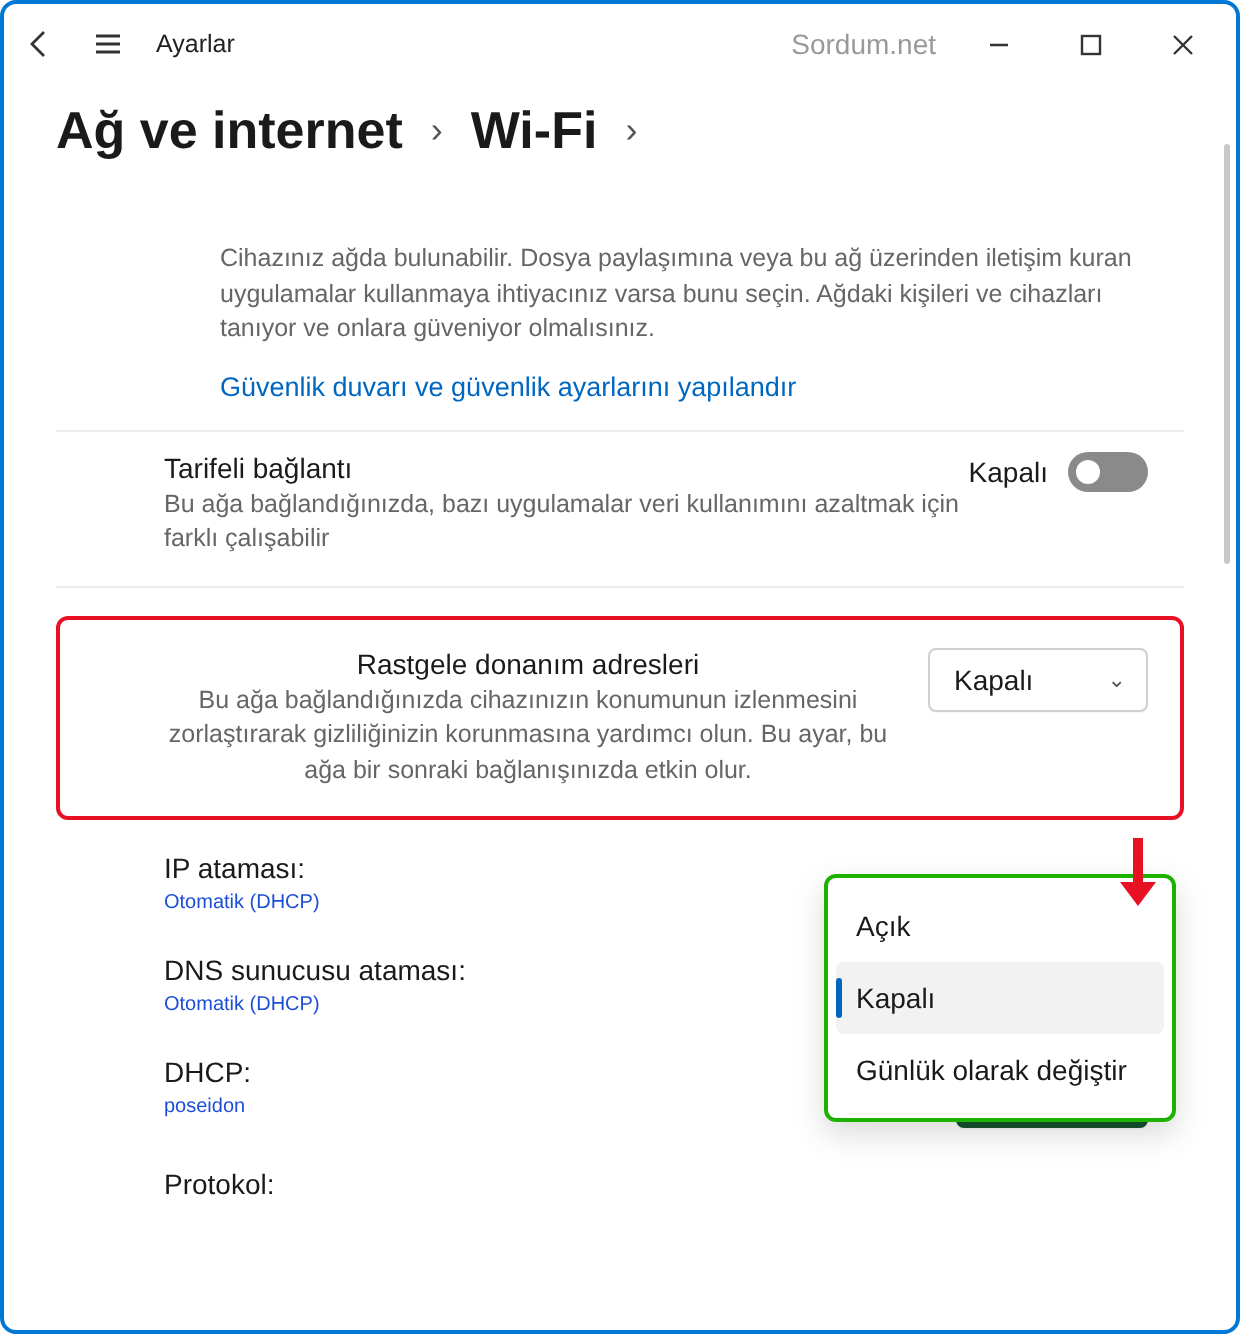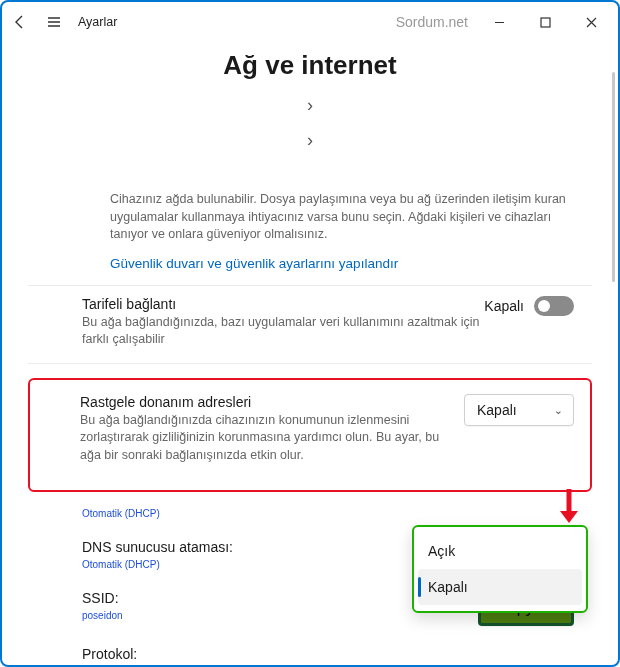--- a/index.html
+++ b/index.html
@@ -26,21 +26,21 @@
   .tb-icon { width: 20px; display:flex; align-items:center; justify-content:center; color:#333;}
   .tb-label { font-size: 12.5px; color: #222; }
   .tb-watermark { color:#999; font-size:14px; margin-right:8px; }
   .tb-btns { display:flex; }
   .tb-btn { width: 46px; height: 32px; display:flex; align-items:center; justify-content:center; color:#333; }
   .tb-btn svg { width:11px; height:11px; }
   
   .breadcrumb {
     display:flex; align-items:center; gap: 14px;
     padding: 8px 26px 16px 26px;
-    font-size: 26px; font-weight: 600; flex-direction: column;
+    font-size: 26px; font-weight: 600;
   }
   .breadcrumb .chev { font-weight:400; color:#555; font-size:18px; }
   
   .content { padding: 0 26px 0 26px; height: calc(100% - 110px); overflow:hidden; position:relative;}
   .section {
     padding: 10px 18px 14px 54px;
     border-bottom: 1px solid #ececec;
   }
   .section-flex { display:flex; align-items:flex-start; justify-content:space-between; }
   .section-text { flex:1; min-width:0; }
@@ -55,24 +55,25 @@
     position:relative;
   }
   .toggle::after {
     content:""; position:absolute; width:12px; height:12px; border-radius:50%;
     background:#fff; top:4px; left:4px;
   }
   
   .highlight-red {
     border: 2px solid #e81123;
     border-radius: 6px;
-    padding: 14px 16px 26px 50px;
+    padding: 14px 16px 14px 50px;
     margin: 14px 0 6px 0;
     display:flex; justify-content:space-between; align-items:flex-start; gap:16px;
     position:relative;
+    text-align:center;
   }
   .dropdown {
     border:1px solid #cfcfcf; border-radius:4px;
     padding: 6px 28px 6px 12px;
     font-size:14px; background:#fff; position:relative;
     min-width:110px; height:32px; display:flex; align-items:center;
     box-shadow: 0 0.5px 1px rgba(0,0,0,0.04);
   }
   .dropdown .chev-sm {
     position:absolute; right:10px; top:50%; transform:translateY(-50%);
@@ -88,21 +89,21 @@
   .kv-value { font-size:10px; color:#1d4ed8; }
   .copy-btn {
     border:3px solid #14532d; border-radius:4px; background:#4d7c0f;
     padding:6px 16px; font-size:16px;
     box-shadow: 0 0.5px 1px rgba(0,0,0,0.04);
   }
   
   .dd-menu {
     position:absolute;
     right: 30px;
-    top: 358px;
+    top: 340px;
     width: 176px;
     border: 2.5px solid #1db100;
     border-radius:6px;
     background:#fff;
     box-shadow: 0 6px 16px rgba(0,0,0,0.15);
     padding: 6px 0;
     z-index: 5;
   }
   .dd-item {
     padding: 10px 14px;
@@ -170,20 +171,21 @@
       <svg viewBox="0 0 11 11">
           <path d="M1 1l9 9M10 1l-9 9" stroke="#333" stroke-width="1.2"></path>
         </svg>
     </span>
   </div>
 </div>
 
 <div class="breadcrumb">
   <span>Ağ ve internet</span>
   <span class="chev">›</span>
+  <span>Wi-Fi</span>
   <span class="chev">›</span>
 </div>
 
 <div class="content">
 
   <div class="top-para-block">
     <div class="section-desc">Cihazınız ağda bulunabilir. Dosya paylaşımına veya bu ağ üzerinden iletişim kuran uygulamalar kullanmaya ihtiyacınız varsa bunu seçin. Ağdaki kişileri ve cihazları tanıyor ve onlara güveniyor olmalısınız.</div>
     <a class="link" style="margin-top:10px">Güvenlik duvarı ve güvenlik ayarlarını yapılandır</a>
   </div>
 
@@ -205,34 +207,35 @@
       <div class="section-desc">Bu ağa bağlandığınızda cihazınızın konumunun izlenmesini zorlaştırarak gizliliğinizin korunmasına yardımcı olun. Bu ayar, bu ağa bir sonraki bağlanışınızda etkin olur.</div>
     </div>
     <div class="dropdown">
       <span>Kapalı</span>
       <span class="chev-sm">⌄</span>
     </div>
   </div>
 
   <div class="kv-row">
     <div class="kv-left">
+      <div class="kv-label">IP ataması:</div>
       <div class="kv-value">Otomatik (DHCP)</div>
     </div>
   </div>
 
   <div class="kv-row">
     <div class="kv-left">
       <div class="kv-label">DNS sunucusu ataması:</div>
       <div class="kv-value">Otomatik (DHCP)</div>
     </div>
   </div>
 
   <div class="kv-row">
     <div class="kv-left">
-      <div class="kv-label">SSID:</div>
+      <div class="kv-label">DHCP:</div>
       <div class="kv-value">poseidon</div>
     </div>
     <button class="copy-btn">Kopyala</button>
   </div>
 
   <div class="kv-row" style="padding-bottom:0">
     <div class="kv-left">
       <div class="kv-label">Protokol:</div>
     </div>
   </div>
@@ -240,17 +243,18 @@
   <div class="red-arrow">
     <svg width="22" height="36" viewBox="0 0 22 36">
       <line x1="11" y1="2" x2="11" y2="26" stroke="#e81123" stroke-width="5"></line>
       <polygon points="2,24 20,24 11,36" fill="#e81123"></polygon>
     </svg>
   </div>
 
   <div class="dd-menu">
     <div class="dd-item">Açık</div>
     <div class="dd-item selected">Kapalı</div>
+    <div class="dd-item">Günlük olarak değiştir</div>
   </div>
 
 </div>
 
 <div class="scrollbar"></div>
 
 </body></html>

